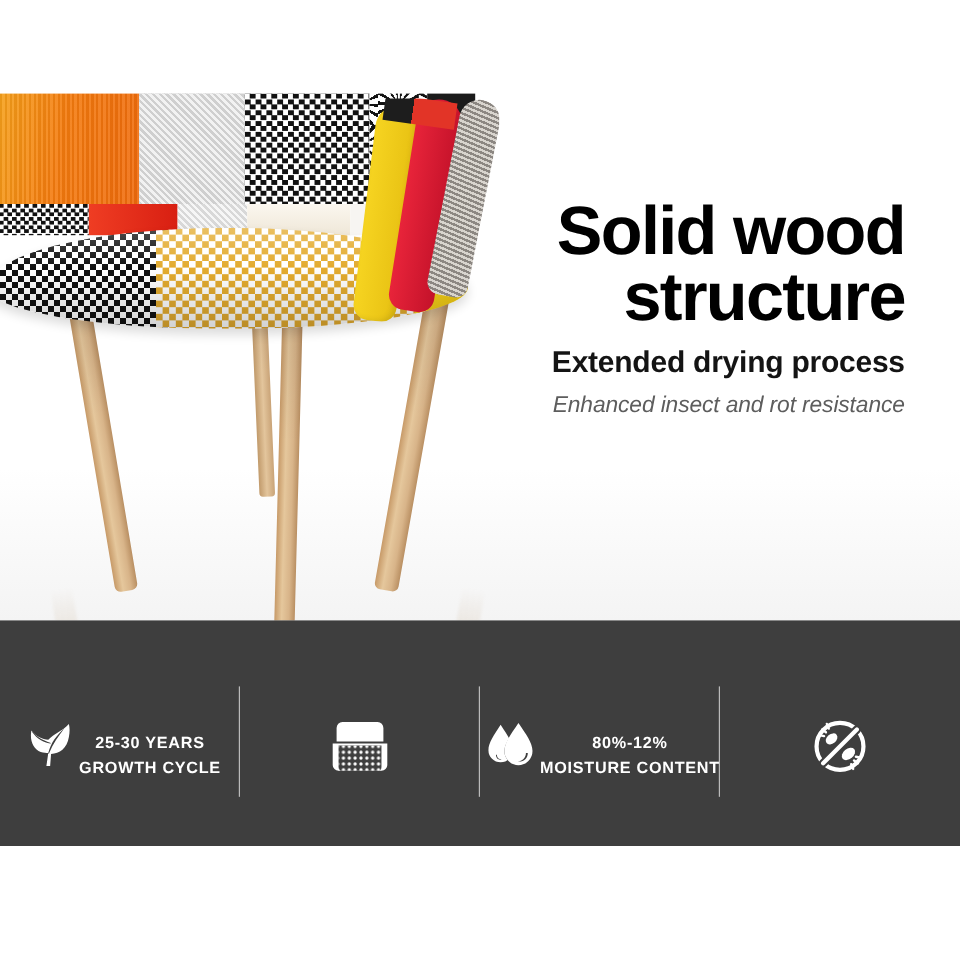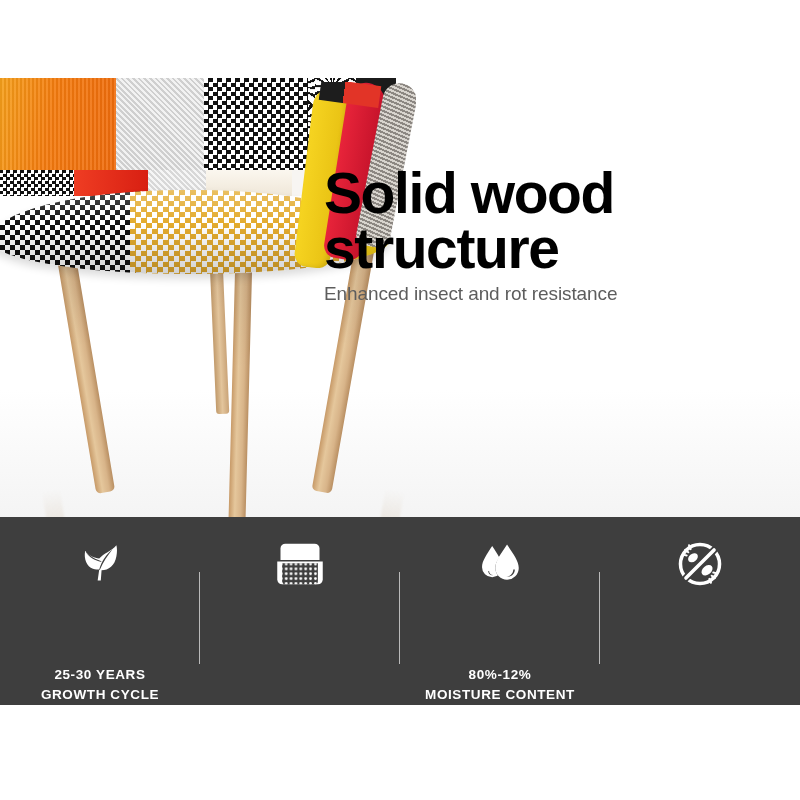--- a/index.html
+++ b/index.html
@@ -92,34 +92,34 @@
     transform:rotate(1.5deg);transform-origin:top center;border-radius:4px 4px 9px 9px;}
   .leg4{left:368px;top:150px;width:20px;height:268px;
     transform:rotate(10deg);transform-origin:top center;border-radius:3px 3px 5px 5px;}
 
   .reflect{position:absolute;opacity:.22;filter:blur(1.2px);
     background:linear-gradient(180deg,rgba(190,160,120,.85),rgba(190,160,120,0));}
   .r1{left:55px;top:412px;width:18px;height:40px;transform:rotate(-9deg) scaleY(-1);}
   .r4{left:392px;top:412px;width:19px;height:40px;transform:rotate(10deg) scaleY(-1);}
 
   
-  .headline{position:absolute;right:46px;top:166px;width:430px;text-align:left;}
+  .headline{position:absolute;right:46px;top:166px;width:430px;text-align:right;}
   .h1{font-size:57px;line-height:0.96;font-weight:bold;color:#000;
       letter-spacing:-1.4px;margin:0;}
   .h1 .l2{display:block;}
   .h2{font-size:25px;line-height:1.25;font-weight:bold;color:#141414;
       margin:12px 0 0 0;letter-spacing:-0.2px;}
   .h3{font-size:19px;line-height:1.3;font-weight:normal;color:#5d5d5d;
-      margin:7px 0 0 0;letter-spacing:-0.1px;}
+      margin:7px 0 0 0;letter-spacing:-0.1px;font-style:italic;}
 
   
   .bar{position:absolute;left:0;top:517px;width:800px;height:188px;background:#3e3e3e;}
   .features{display:flex;width:100%;height:100%;}
-  .feature{flex:1 1 0;position:relative;display:flex;flex-direction:column;
-    align-items:center;justify-content:space-between;padding-top:21px;}
+  .feature{flex:1 1 0;position:relative;display:flex;flex-direction:row;
+    align-items:center;justify-content:center;padding-top:21px;}
   .divider{position:absolute;right:0;top:55px;width:1px;height:92px;background:#d9d9d9;opacity:.8;}
   .feature:last-child .divider{display:none;}
   .icon{height:52px;display:flex;align-items:center;justify-content:center;}
   .flabel{margin-top:16px;text-align:center;color:#fff;font-size:13.5px;
     font-weight:bold;line-height:1.5;letter-spacing:.6px;}
   .flabel .ln{display:block;}
 </style>
 </head>
 <body>
 
@@ -175,20 +175,21 @@
           <div class="arm-blk"></div>
         </div>
       </div>
     </div>
 
     <div class="headline">
       <h1 class="h1">
         <span>Solid wood</span>
         <span class="l2">structure</span>
       </h1>
+      <p class="h2">Extended drying process</p>
       <p class="h3">Enhanced insect and rot resistance</p>
     </div>
   </div>
 
   <div class="bar">
     <div class="features">
 
       <div class="feature">
         <div class="icon">
           <svg width="50" height="50" viewBox="0 0 64 64" aria-hidden="true">

